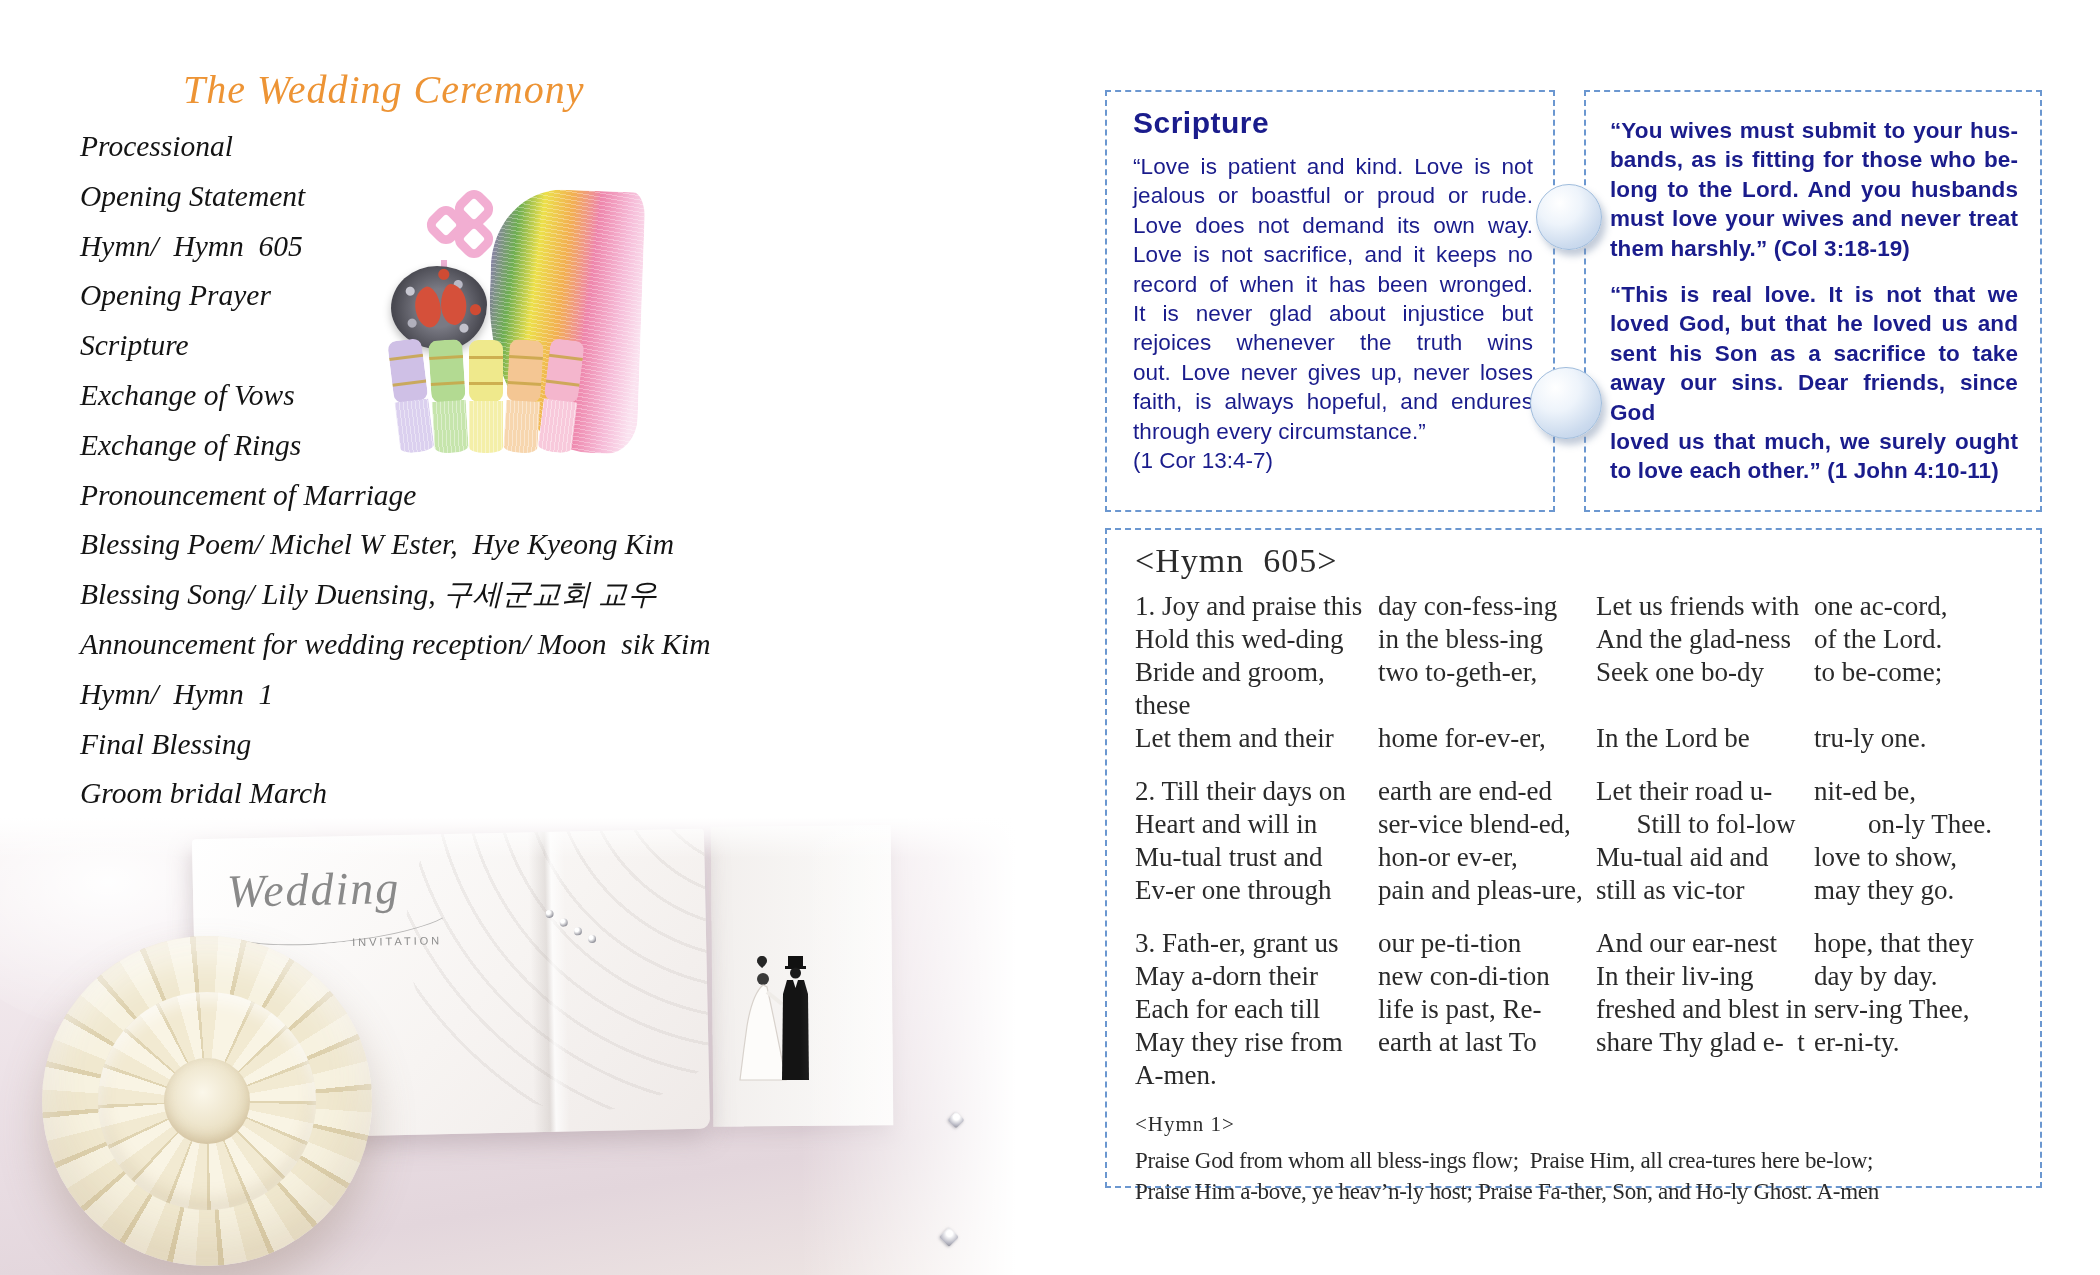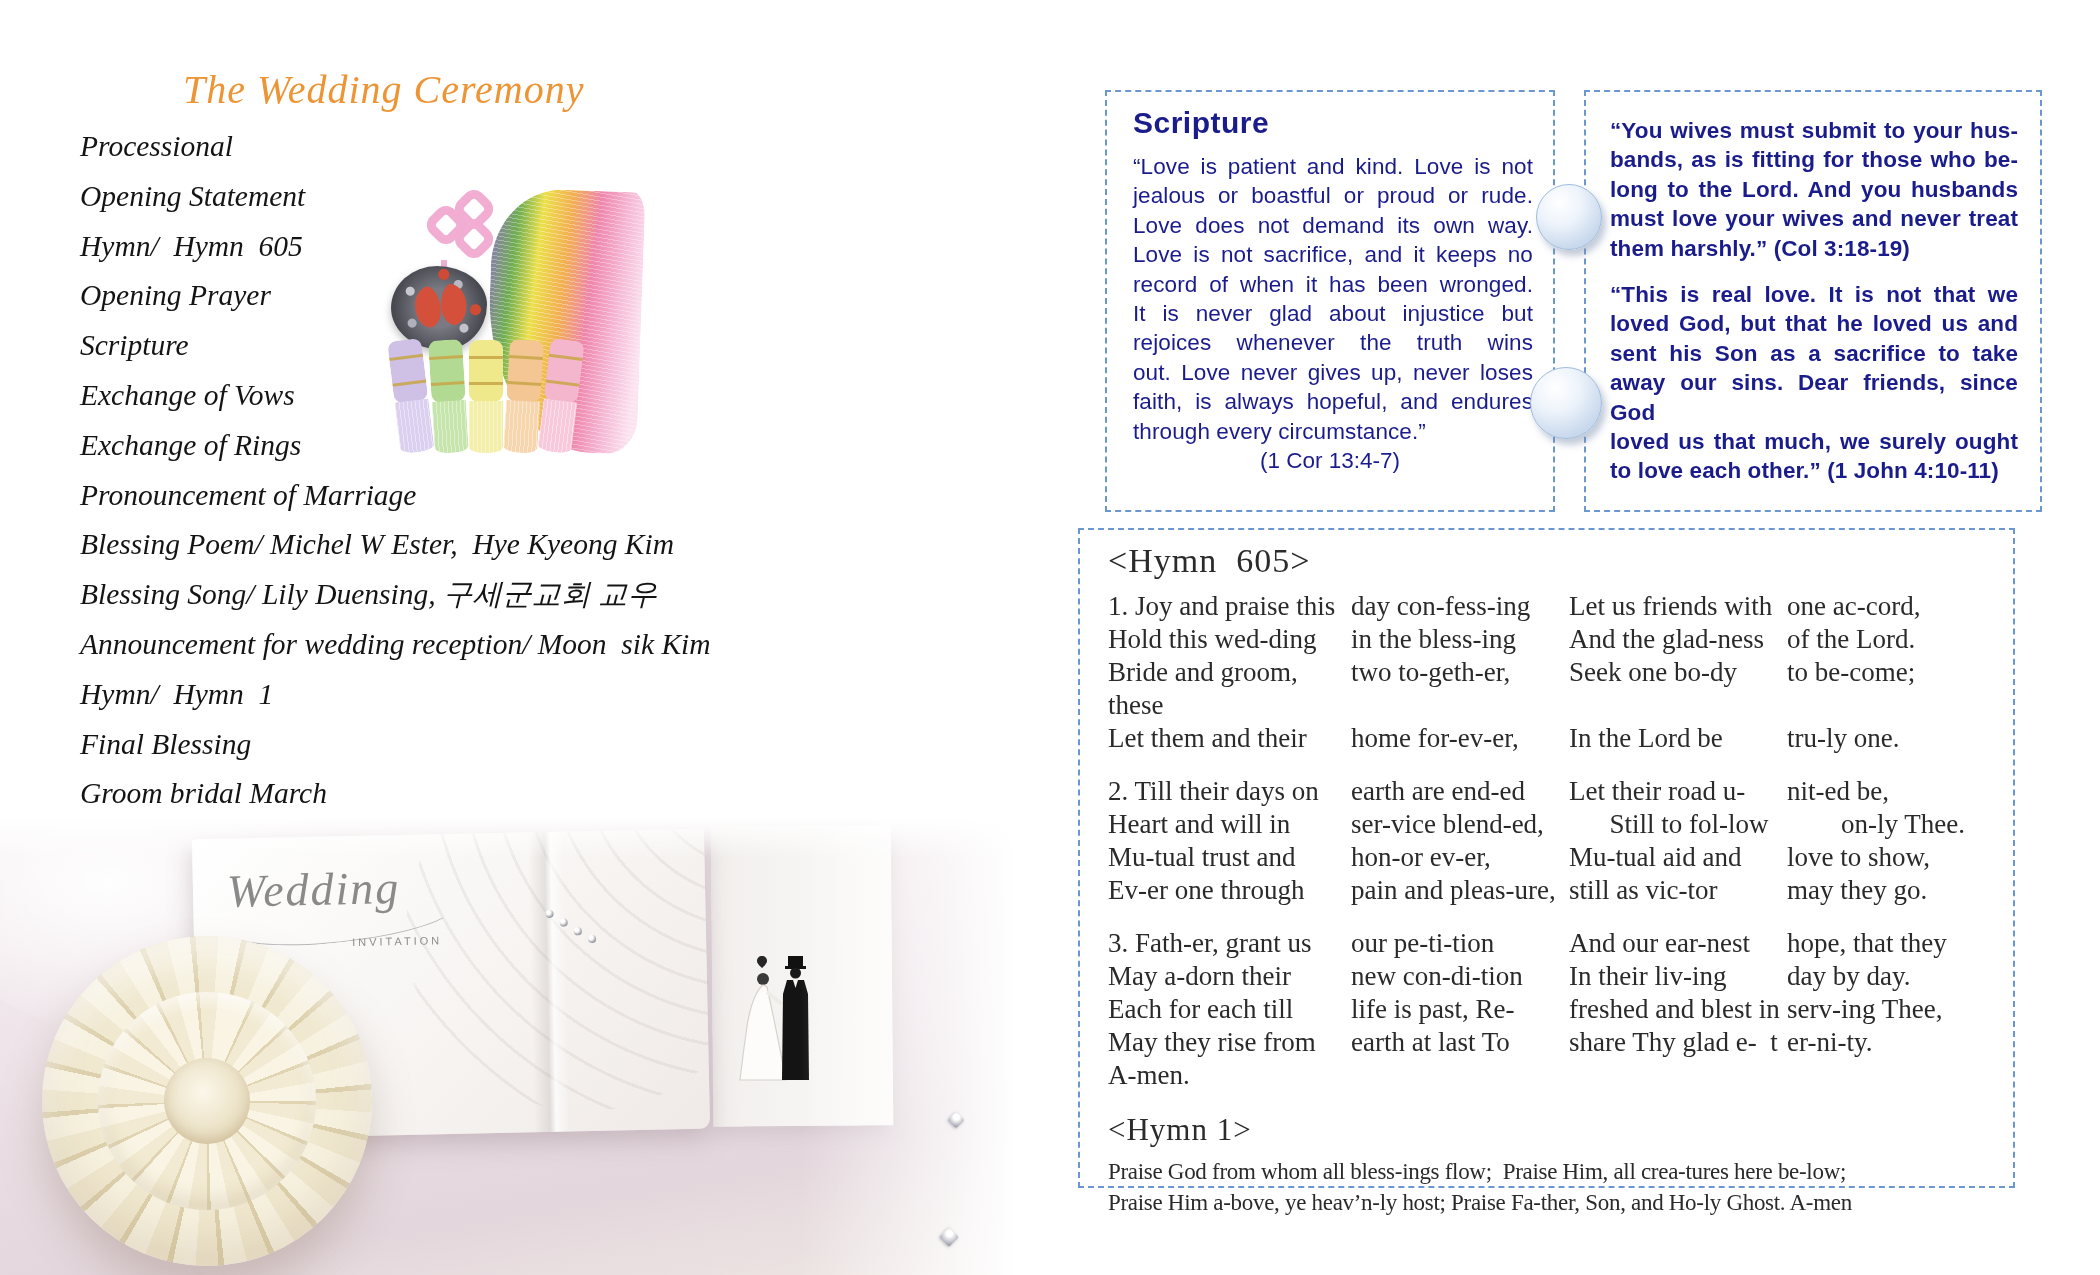--- a/index.html
+++ b/index.html
@@ -134,43 +134,43 @@
   .loose-crystal { position:absolute; width:12px; height:12px; z-index:3; transform:rotate(45deg);
     background:radial-gradient(circle at 35% 30%, #ffffff 0 3px, #b9b9c4 70%, #8e8e99); border-radius:2px;
     box-shadow:0 1px 3px rgba(120,120,130,.5); }
   .crystal-1 { left:950px; top:296px; }
   .crystal-2 { left:942px; top:412px; width:14px; height:14px; }
 
   
   .box { position:absolute; border:2px dashed var(--c-border,#6B97D0); background:#fff; }
   .scripture-box { left:1105px; top:90px; width:450px; height:422px; padding:14px 20px 0 26px; }
   .verse-box     { left:1584px; top:90px; width:458px; height:422px; padding:24px 22px 0 24px;font-weight:bold; }
-  .hymn-box      { left:1078px; top:528px; width:937px; height:660px; padding:12px 20px 0 28px; }
+  .hymn-box      { left:1105px; top:528px; width:937px; height:660px; padding:12px 20px 0 28px; }
 
   .scripture-heading { font-weight:bold; font-size:30px; color:var(--c-navy,#1A1C8C);
     letter-spacing:.5px; margin-bottom:12px; }
   .jline { font-size:22.5px; line-height:29.4px; color:var(--c-navy,#1A1C8C);
     text-align:justify; text-align-last:justify; letter-spacing:.1px; }
   .jlines .jline:last-child, .para .jline:last-child { text-align-last:left; }
-  .scripture-ref { font-size:22.5px; line-height:29.4px; color:var(--c-navy,#1A1C8C); text-align:center; padding-right:6px; }
+  .scripture-ref { font-size:22.5px; line-height:29.4px; color:var(--c-navy,#1A1C8C); text-align:left; padding-right:6px; }
   .para { margin-bottom:17px; }
 
   .sphere { position:absolute; border-radius:50%; z-index:5;
     background:radial-gradient(circle at 35% 28%, #ffffff 0%, #eef4fb 35%, #ccdbee 70%, #b9cce6 100%);
     border:1px solid #9fbcdc; box-shadow:4px 6px 7px rgba(120,140,170,.45); }
   .sphere-1 { left:1536px; top:184px; width:66px; height:66px; }
   .sphere-2 { left:1530px; top:367px; width:72px; height:72px; }
 
   .hymn-title { font-family:"Liberation Serif", serif; font-size:34px; color:#2b2b2b;
     letter-spacing:1px; margin-bottom:10px; white-space:pre-wrap; }
   .verse { display:block; margin-bottom:20px; }
   .hrow { display:grid; grid-template-columns:243px 218px 218px auto; }
   .hrow span { font-family:"Liberation Serif", serif; font-size:27px; line-height:33px;
     color:var(--c-ink,#2A2A2A); white-space:pre-wrap; }
-  .hymn1-title { font-family:"Liberation Serif", serif; font-size:31px; color:#2b2b2b;
+  .hymn1-title { font-family:"Liberation Serif", serif; font-size:21px; color:#2b2b2b;
     letter-spacing:1px; margin:4px 0 8px; white-space:pre-wrap; }
   .hymn1-line { font-family:"Liberation Serif", serif; font-size:23px; line-height:31px;
     color:var(--c-ink,#2A2A2A); letter-spacing:-.3px; white-space:pre-wrap; }
 </style>
 </head>
 <body>
 
 <div class="canvas">
 
   <h1 class="page-title">The Wedding Ceremony</h1>

